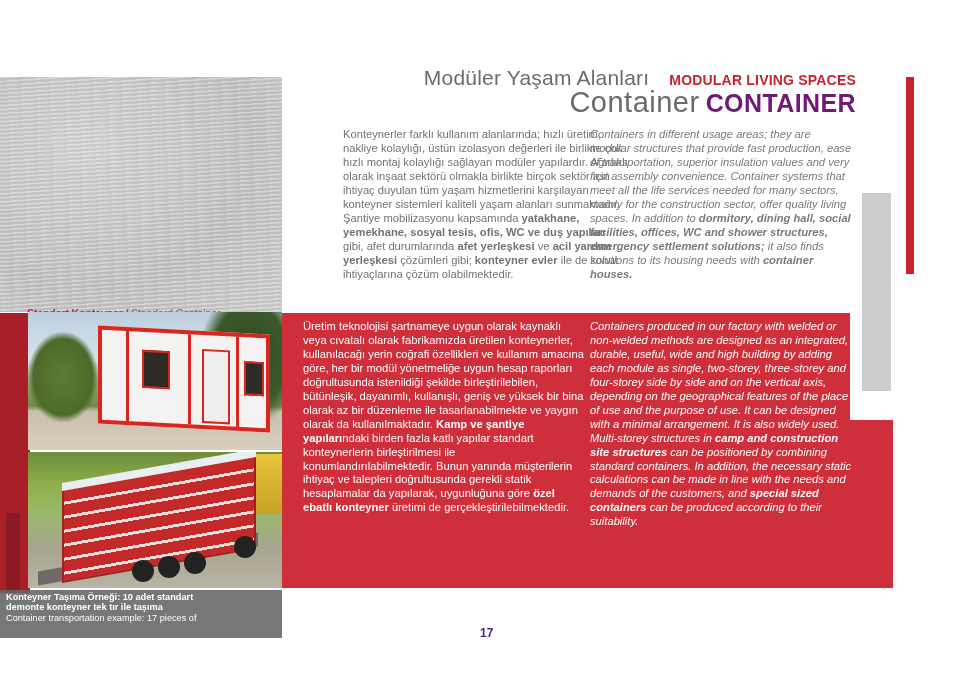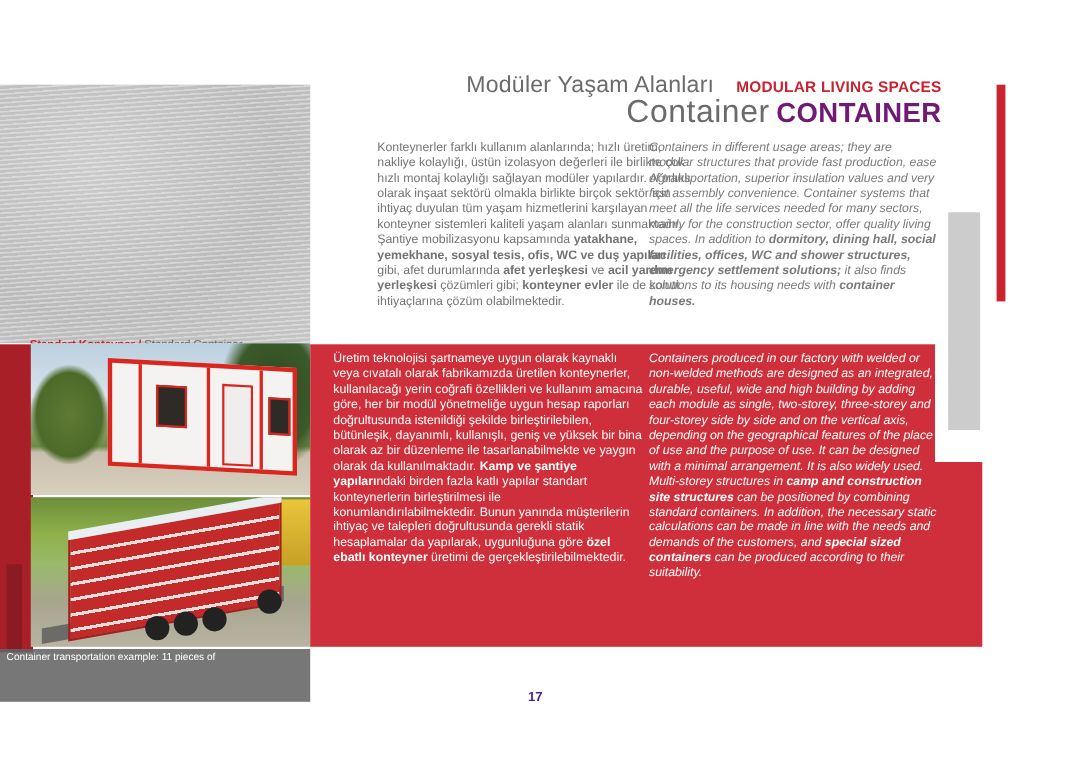--- a/index.html
+++ b/index.html
@@ -115,21 +115,23 @@
   <div class="stack">
       <div class="top"></div>
     </div>
   <div class="wheel" style="left:104px; top:108px;"></div>
   <div class="wheel" style="left:130px; top:104px;"></div>
   <div class="wheel" style="left:156px; top:100px;"></div>
   <div class="wheel" style="left:206px; top:84px;"></div>
 </div>
 
 <div class="abs cap-bottom">
-  <span class="n">Container transportation example: 11 pieces of</span>
+  <span class="b">Konteyner Taşıma Örneği: 10 adet standart</span>
+  <span class="b">demonte konteyner tek tır ile taşıma</span>
+  <span class="n">Container transportation example: 17 pieces of</span>
 </div>
 
 <div class="abs h1">
   <span>Modüler Yaşam Alanları</span><span class="red">MODULAR LIVING SPACES</span>
 </div>
 <div class="abs h2">
   <span>Container</span><span class="red">CONTAINER</span>
 </div>
 
 <div class="abs vline"></div>

